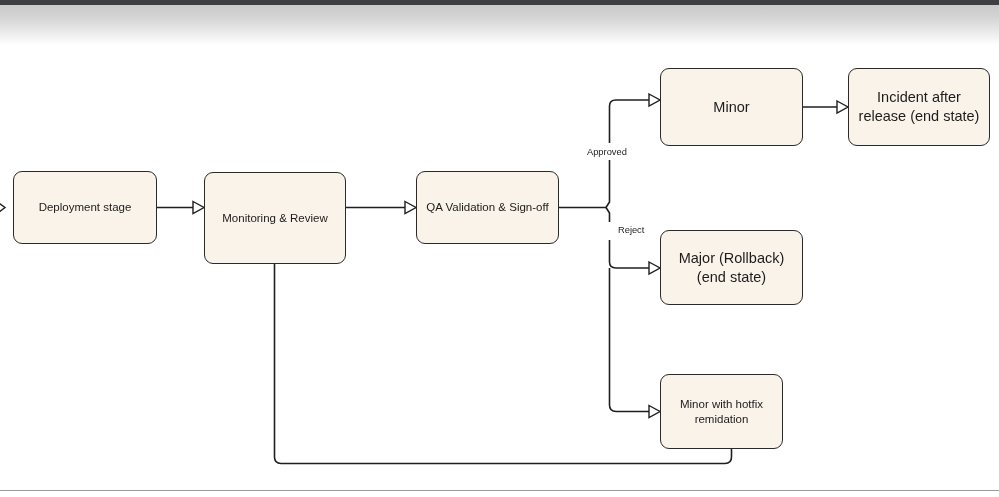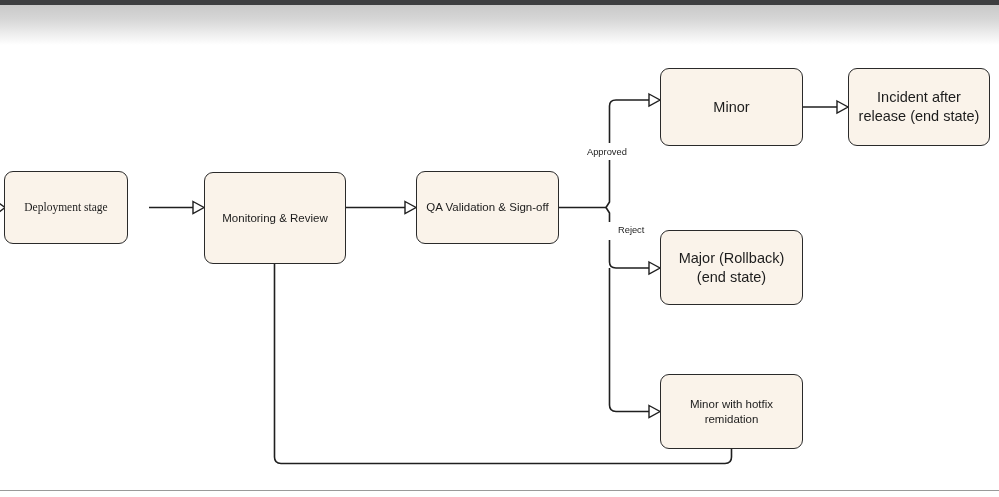--- a/index.html
+++ b/index.html
@@ -122,21 +122,21 @@
     <path d="M 609.5,268 L 609.5,405 Q 609.5,411.5 616,411.5 L 651,411.5"></path>
     <polygon class="arrowhead" points="649,405.5 660,411.5 649,417.5"></polygon>
 
     <line x1="803" y1="107" x2="839" y2="107"></line>
     <polygon class="arrowhead" points="837,101 848,107 837,113"></polygon>
 
     <path d="M 731.5,449 L 731.5,457 Q 731.5,463.5 725,463.5 L 281,463.5 Q 274.5,463.5 274.5,457 L 274.5,255"></path>
     <polygon class="arrowhead" points="268.5,255 274.5,244 280.5,255"></polygon>
   </svg>
 
-  <div class="node sm" style="left:4px; top:171px; width:124px; height:73px;font-family:Liberation Serif, serif;">
+  <div class="node sm" style="left:13px; top:171px; width:144px; height:73px;">
     <span>Deployment stage</span>
   </div>
 
   <div class="node sm" style="left:204px; top:172px; width:142px; height:92px;">
     <span>Monitoring &amp; Review</span>
   </div>
 
   <div class="node sm" style="left:416px; top:171px; width:143px; height:73px;">
     <span>QA Validation &amp; Sign-off</span>
   </div>
@@ -146,21 +146,21 @@
   </div>
 
   <div class="node lg" style="left:848px; top:68px; width:142px; height:78px;">
     <span>Incident after release (end state)</span>
   </div>
 
   <div class="node lg" style="left:660px; top:230px; width:143px; height:75px;">
     <span>Major (Rollback) (end state)</span>
   </div>
 
-  <div class="node sm" style="left:660px; top:374px; width:143px; height:75px;">
+  <div class="node sm" style="left:660px; top:374px; width:123px; height:75px;">
     <span>Minor with hotfix remidation</span>
   </div>
 
   <div class="edge-label" style="left:587px; top:148px;">Approved</div>
 
   <div class="edge-label" style="left:594px; top:226px;padding-left:24px;">Reject</div>
 
   <div class="bottom-rule"></div>
 
 </div>

